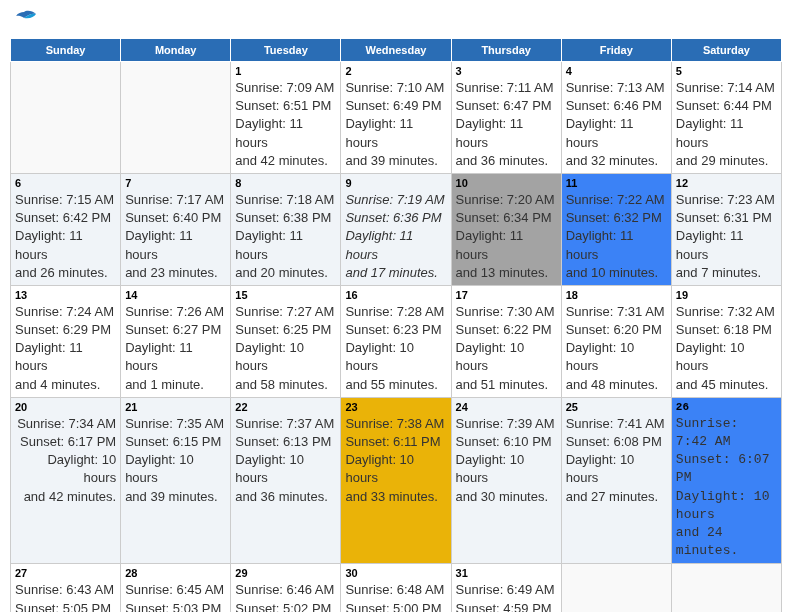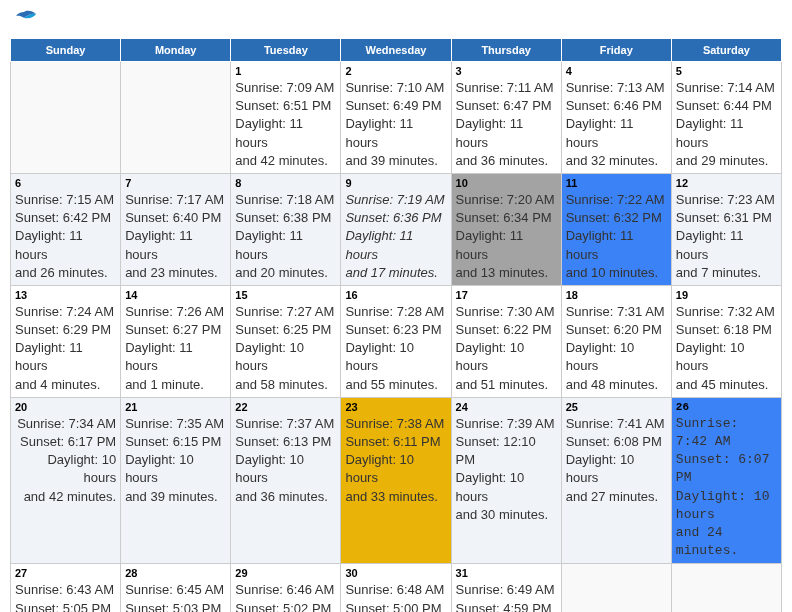--- a/index.html
+++ b/index.html
@@ -287,21 +287,21 @@
         <td style="background-color: #eab308;">
           <span class="day-number">23</span>
           <div class="day-info" style="white-space: pre-line;">Sunrise: 7:38 AM
 Sunset: 6:11 PM
 Daylight: 10 hours
 and 33 minutes.</div>
         </td>
         <td style="background-color: rgb(240, 244, 248);">
           <span class="day-number">24</span>
           <div class="day-info" style="white-space: pre-line;">Sunrise: 7:39 AM
-Sunset: 12:10 PM
+Sunset: 6:10 PM
 Daylight: 10 hours
 and 30 minutes.</div>
         </td>
         <td style="background-color: rgb(240, 244, 248);">
           <span class="day-number">25</span>
           <div class="day-info" style="white-space: pre-line;">Sunrise: 7:41 AM
 Sunset: 6:08 PM
 Daylight: 10 hours
 and 27 minutes.</div>
         </td>

